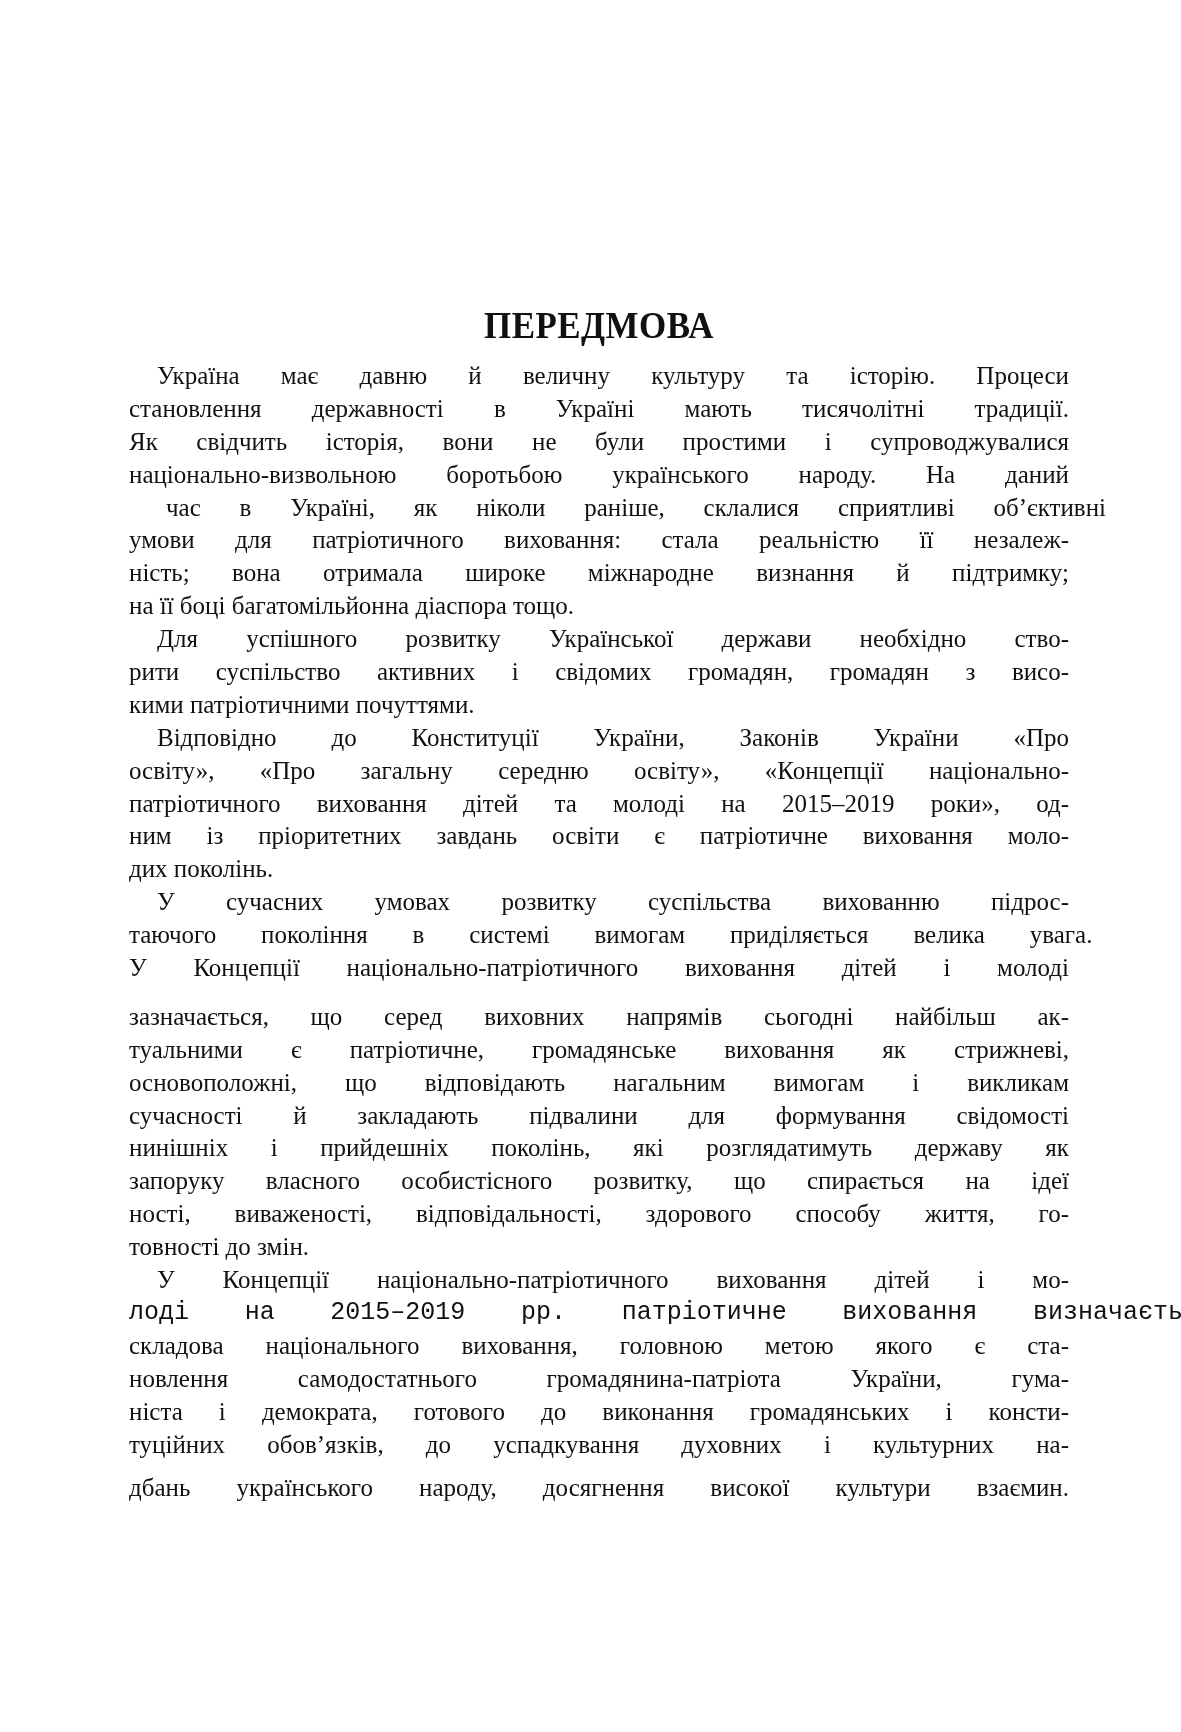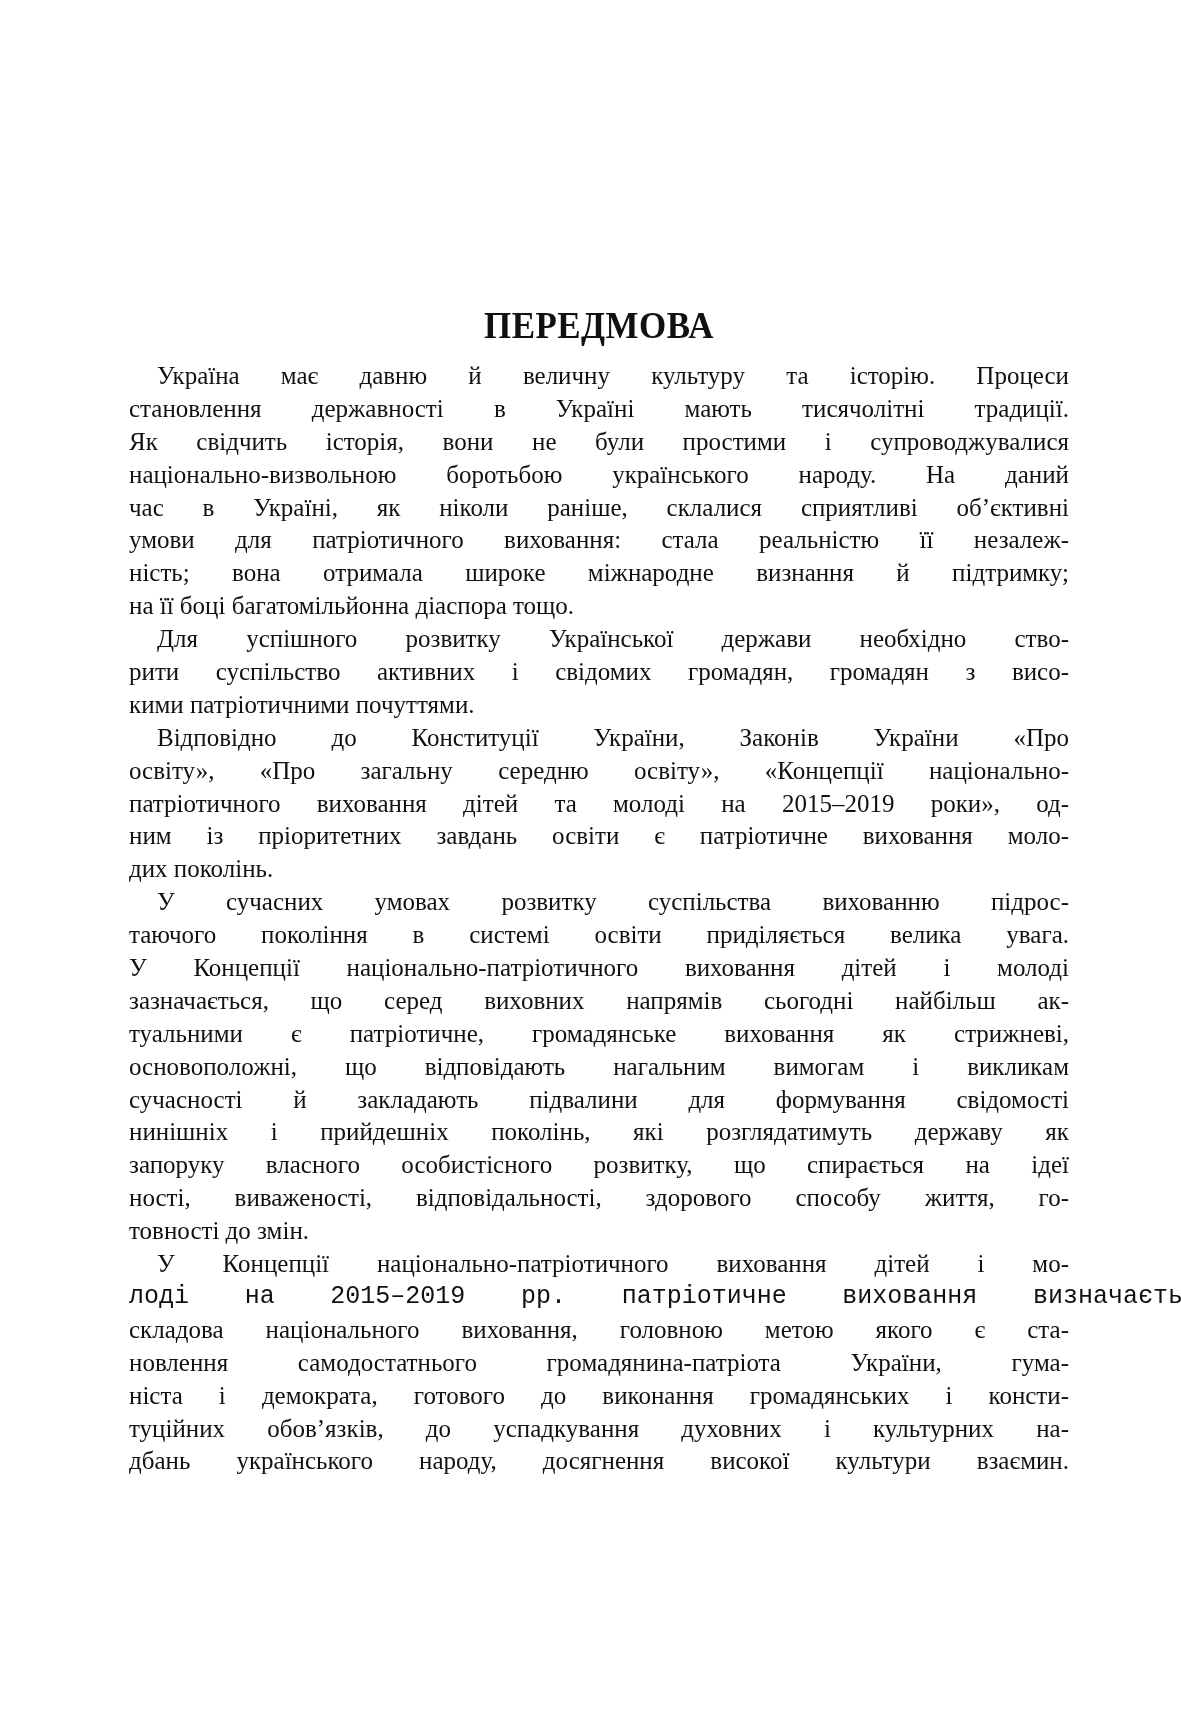--- a/index.html
+++ b/index.html
@@ -56,21 +56,21 @@
 <body>
 
 <div class="page">
   <h1 class="title">ПЕРЕДМОВА</h1>
 
   <div class="para">
     <span class="line first" style="white-space: nowrap; word-spacing: 34.9238px; text-align: left; text-align-last: left;">Україна має давню й величну культуру та історію. Процеси</span>
     <span class="line" style="white-space: nowrap; word-spacing: 43.9062px; text-align: left; text-align-last: left;">становлення державності в Україні мають тисячолітні традиції.</span>
     <span class="line" style="white-space: nowrap; word-spacing: 32.2832px; text-align: left; text-align-last: left;">Як свідчить історія, вони не були простими і супроводжувалися</span>
     <span class="line" style="white-space: nowrap; word-spacing: 43.5719px; text-align: left; text-align-last: left;">національно-визвольною боротьбою українського народу. На даний</span>
-    <span class="line" style="white-space: nowrap; word-spacing: 32.5625px; text-align: left; text-align-last: left;">час в Україні, як ніколи раніше, склалися сприятливі об’єктивні</span>
+    <span class="line" style="white-space: nowrap; word-spacing: 32.5625px; text-align: left; text-align-last: left; margin-left: 37px;">час в Україні, як ніколи раніше, склалися сприятливі об’єктивні</span>
     <span class="line" style="white-space: nowrap; word-spacing: 34.1339px; text-align: left; text-align-last: left;">умови для патріотичного виховання: стала реальністю її незалеж-</span>
     <span class="line" style="white-space: nowrap; word-spacing: 36.1183px; text-align: left; text-align-last: left;">ність; вона отримала широке міжнародне визнання й підтримку;</span>
     <span class="line last">на її боці багатомільйонна діаспора тощо.</span>
   </div>
 
   <div class="para">
     <span class="line first" style="white-space: nowrap; word-spacing: 41.9141px; text-align: left; text-align-last: left;">Для успішного розвитку Української держави необхідно ство-</span>
     <span class="line" style="white-space: nowrap; word-spacing: 30.2637px; text-align: left; text-align-last: left;">рити суспільство активних і свідомих громадян, громадян з висо-</span>
     <span class="line last">кими патріотичними почуттями.</span>
   </div>
@@ -78,34 +78,34 @@
   <div class="para">
     <span class="line first" style="white-space: nowrap; word-spacing: 48.6328px; text-align: left; text-align-last: left;">Відповідно до Конституції України, Законів України «Про</span>
     <span class="line" style="white-space: nowrap; word-spacing: 39.0365px; text-align: left; text-align-last: left;">освіту», «Про загальну середню освіту», «Концепції національно-</span>
     <span class="line" style="white-space: nowrap; word-spacing: 30px; text-align: left; text-align-last: left;">патріотичного виховання дітей та молоді на 2015–2019 роки», од-</span>
     <span class="line" style="white-space: nowrap; word-spacing: 28.6328px; text-align: left; text-align-last: left;">ним із пріоритетних завдань освіти є патріотичне виховання моло-</span>
     <span class="line last">дих поколінь.</span>
   </div>
 
   <div class="para">
     <span class="line first" style="white-space: nowrap; word-spacing: 45.0312px; text-align: left; text-align-last: left;">У сучасних умовах розвитку суспільства вихованню підрос-</span>
-    <span class="line" style="white-space: nowrap; word-spacing: 38.6071px; text-align: left; text-align-last: left;">таючого покоління в системі освіти приділяється велика увага.</span>
+    <span class="line" style="white-space: nowrap; word-spacing: 38.6071px; text-align: left; text-align-last: left;">таючого покоління в системі вимогам приділяється велика увага.</span>
     <span class="line" style="white-space: nowrap; word-spacing: 40.4557px; text-align: left; text-align-last: left;">У Концепції національно-патріотичного виховання дітей і молоді</span>
-    <span class="line" style="white-space: nowrap; word-spacing: 35.4375px; text-align: center; text-align-last: left;">зазначається, що серед виховних напрямів сьогодні найбільш ак-</span>
+    <span class="line" style="white-space: nowrap; word-spacing: 35.4375px; text-align: center; text-align-last: left; margin-top: 16px;">зазначається, що серед виховних напрямів сьогодні найбільш ак-</span>
     <span class="line" style="white-space: nowrap; word-spacing: 41.7786px; text-align: left; text-align-last: left;">туальними є патріотичне, громадянське виховання як стрижневі,</span>
     <span class="line" style="white-space: nowrap; word-spacing: 41.6979px; text-align: left; text-align-last: left;">основоположні, що відповідають нагальним вимогам і викликам</span>
     <span class="line" style="white-space: nowrap; word-spacing: 44.4714px; text-align: left; text-align-last: left;">сучасності й закладають підвалини для формування свідомості</span>
     <span class="line" style="white-space: nowrap; word-spacing: 36.2723px; text-align: center; text-align-last: left;">нинішніх і прийдешніх поколінь, які розглядатимуть державу як</span>
     <span class="line" style="white-space: nowrap; word-spacing: 35.0938px; text-align: left; text-align-last: left;">запоруку власного особистісного розвитку, що спирається на ідеї</span>
     <span class="line" style="white-space: nowrap; word-spacing: 37.6302px; text-align: left; text-align-last: left;">ності, виваженості, відповідальності, здорового способу життя, го-</span>
     <span class="line last">товності до змін.</span>
   </div>
 
   <div class="para">
     <span class="line first" style="white-space: nowrap; word-spacing: 41.6667px; text-align: left; text-align-last: left;">У Концепції національно-патріотичного виховання дітей і мо-</span>
     <span class="line" style="white-space: nowrap; word-spacing: 40.6451px; text-align: left; text-align-last: left; font-family: Liberation Mono, monospace;">лоді на 2015–2019 рр. патріотичне виховання визначається як</span>
     <span class="line" style="white-space: nowrap; word-spacing: 35.7344px; text-align: left; text-align-last: left;">складова національного виховання, головною метою якого є ста-</span>
     <span class="line" style="white-space: nowrap; word-spacing: 63.4414px; text-align: left; text-align-last: left;">новлення самодостатнього громадянина-патріота України, гума-</span>
     <span class="line" style="white-space: nowrap; word-spacing: 29.8438px; text-align: left; text-align-last: left;">ніста і демократа, готового до виконання громадянських і консти-</span>
     <span class="line" style="white-space: nowrap; word-spacing: 35.9487px; text-align: left; text-align-last: left;">туційних обов’язків, до успадкування духовних і культурних на-</span>
-    <span class="line" style="white-space: nowrap; word-spacing: 39.8229px; text-align: left; text-align-last: left;">дбань українського народу, досягнення високої культури взаємин.</span>
+    <span class="line" style="white-space: nowrap; word-spacing: 39.8229px; text-align: left; text-align-last: left; margin-top: 11px;">дбань українського народу, досягнення високої культури взаємин.</span>
   </div>
 </div>
 
 </body></html>

